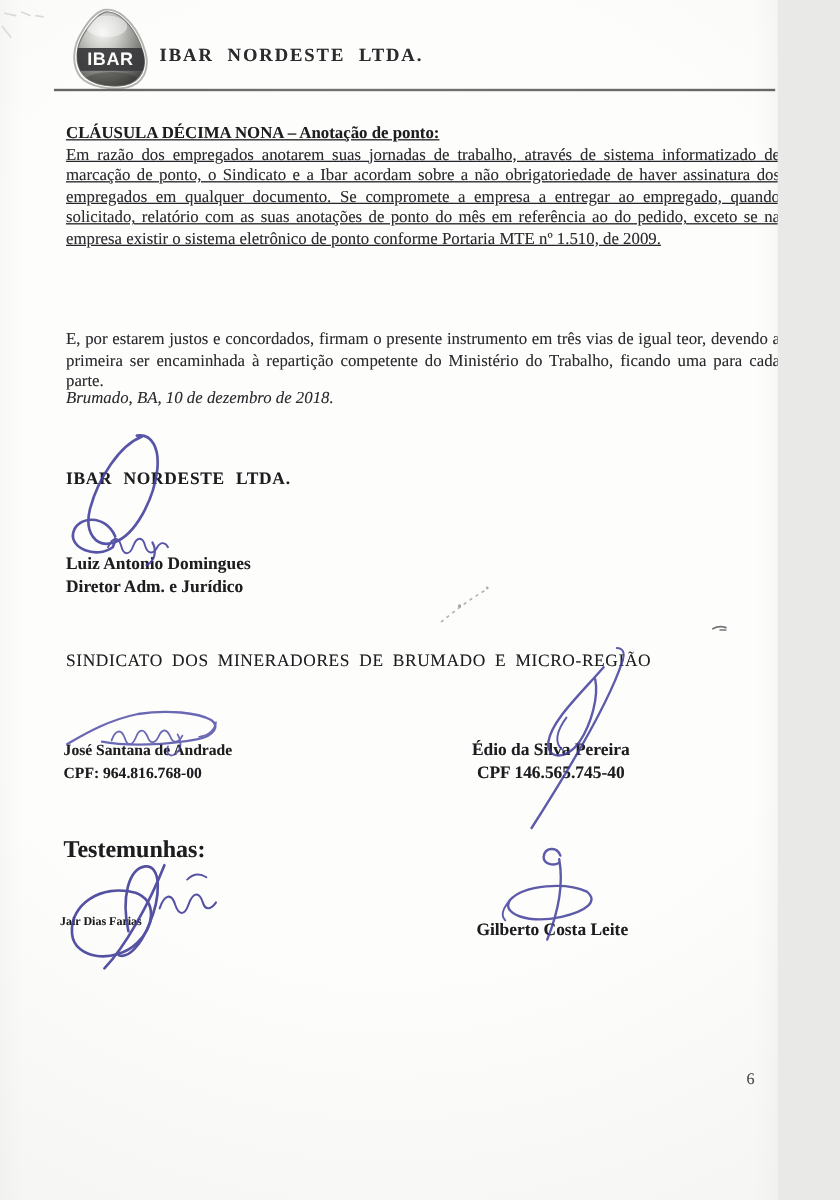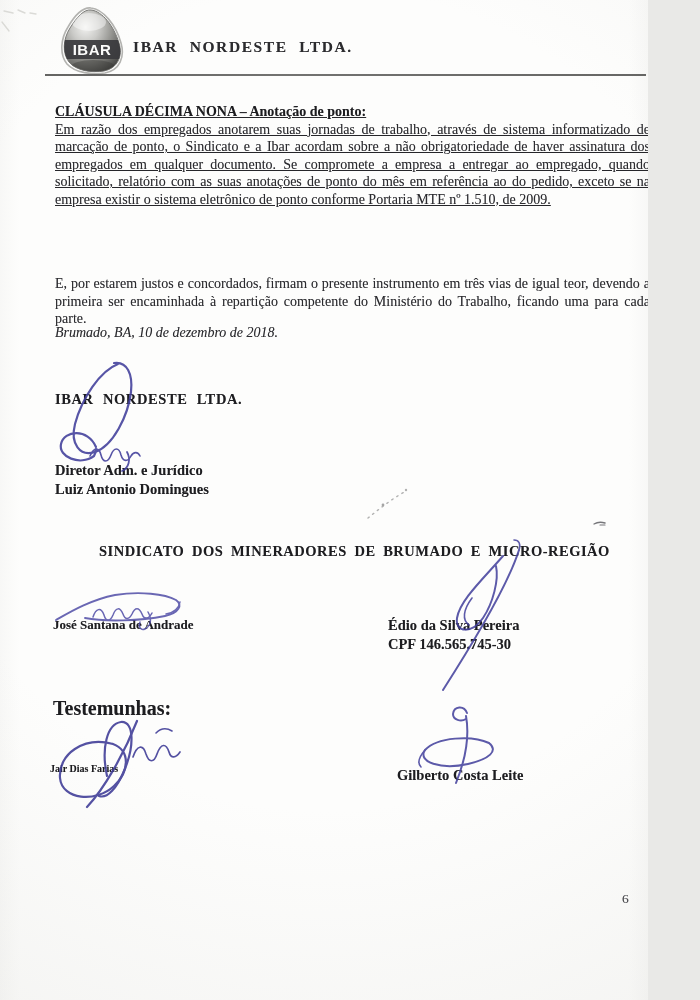--- a/index.html
+++ b/index.html
@@ -40,26 +40,26 @@
   .closing-par{top:239px;left:55px;width:595px;font-size:14px;line-height:17.6px;text-align:justify;color:#2b2b2f;margin-top:36px;}
   .date-line{top:325px;left:55px;font-size:14px;color:#2b2b2f;font-style:italic;}
 
   .company-sign-name{
     top:391px;left:55px;font-weight:bold;font-size:14.5px;
     letter-spacing:0.6px;word-spacing:5px;color:#1d1d20;
   }
   .signer-block{top:461px;left:55px;font-weight:bold;font-size:14.5px;line-height:18.5px;color:#1d1d20;}
 
   .union-name{
-    top:543px;left:55px;font-weight:bold;font-size:14.5px;
-    letter-spacing:0.5px;word-spacing:3.5px;color:#1d1d20;width:560px;margin-left:44px;
+    top:543px;left:55px;font-weight:normal;font-size:14.5px;
+    letter-spacing:0.5px;word-spacing:3.5px;color:#1d1d20;width:560px;
   }
 
   .jose-block{top:615px;left:53px;font-weight:bold;font-size:13px;line-height:19px;color:#1d1d20;}
-  .edio-block{top:616px;left:388px;width:142px;font-weight:bold;font-size:14.5px;line-height:19px;color:#1d1d20;}
+  .edio-block{top:616px;left:388px;width:142px;text-align:center;font-weight:bold;font-size:14.5px;line-height:19px;color:#1d1d20;}
 
   .witness-title{top:697px;left:53px;font-weight:bold;font-size:20px;color:#1d1d20;}
   .witness-left{top:763px;left:50px;font-weight:bold;font-size:10px;color:#1d1d20;}
   .witness-right{top:767px;left:397px;font-weight:bold;font-size:14.5px;color:#1d1d20;text-align:center;}
 
   .page-number{top:891px;left:622px;font-size:13.5px;color:#4a4a4e;}
 
   .ink-layer{top:0;left:0;width:700px;height:1000px;pointer-events:none;}
 </style>
 </head>
@@ -99,33 +99,34 @@
     <div class="clause-body">Em razão dos empregados anotarem suas jornadas de trabalho, através de sistema informatizado de marcação de ponto, o Sindicato e a Ibar acordam sobre a não obrigatoriedade de haver assinatura dos empregados em qualquer documento. Se compromete a empresa a entregar ao empregado, quando solicitado, relatório com as suas anotações de ponto do mês em referência ao do pedido, exceto se na empresa existir o sistema eletrônico de ponto conforme Portaria MTE nº 1.510, de 2009.</div>
   </div>
 
   <div class="abs closing-par scan-text">E, por estarem justos e concordados, firmam o presente instrumento em três vias de igual teor, devendo a primeira ser encaminhada à repartição competente do Ministério do Trabalho, ficando uma para cada parte.</div>
 
   <div class="abs date-line scan-text">Brumado, BA, 10 de dezembro de 2018.</div>
 
   <div class="abs company-sign-name scan-text">IBAR NORDESTE LTDA.</div>
 
   <div class="abs signer-block scan-text">
+    <div>Luiz Antonio Domingues</div>
     <div>Diretor Adm. e Jurídico</div>
-    <div>Luiz Antonio Domingues</div>
   </div>
 
   <div class="abs union-name scan-text">SINDICATO DOS MINERADORES DE BRUMADO E MICRO-REGIÃO</div>
 
   <div class="abs jose-block scan-text">
     <div>José Santana de Andrade</div>
+    <div>CPF: 964.816.768-00</div>
   </div>
 
   <div class="abs edio-block scan-text">
     <div>Édio da Silva Pereira</div>
-    <div>CPF 146.565.745-30</div>
+    <div>CPF 146.565.745-40</div>
   </div>
 
   <div class="abs witness-title scan-text">Testemunhas:</div>
   <div class="abs witness-left scan-text">Jair Dias Farias</div>
   <div class="abs witness-right scan-text">Gilberto Costa Leite</div>
 
   <div class="abs page-number scan-text">6</div>
 
   <svg class="abs ink-layer" width="700" height="1000" viewBox="0 0 700 1000">
 

